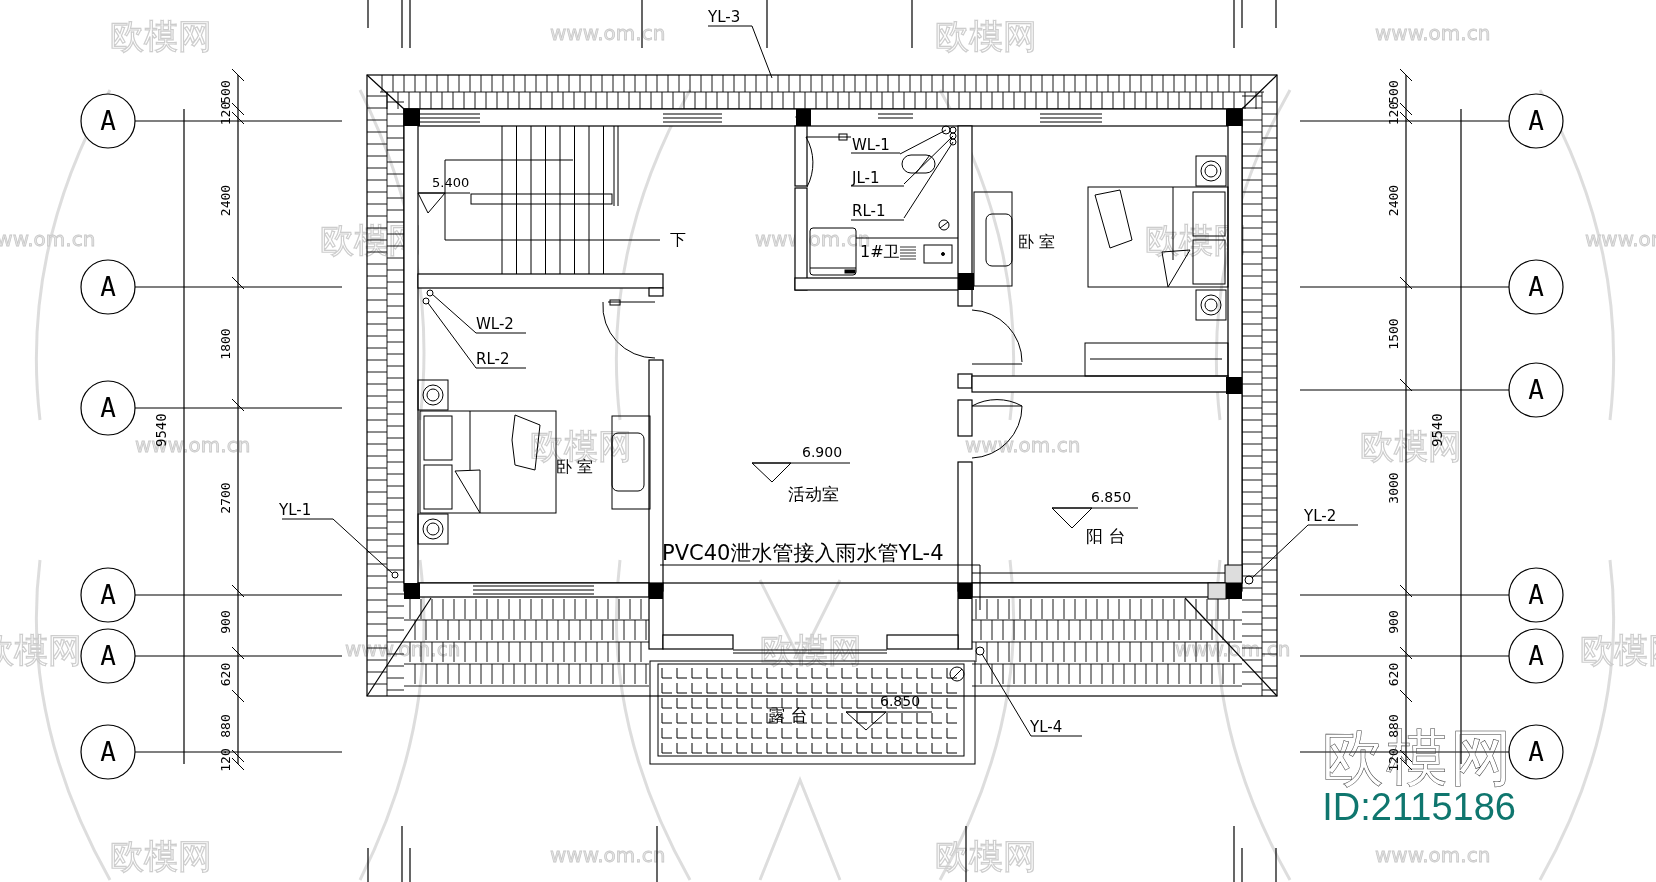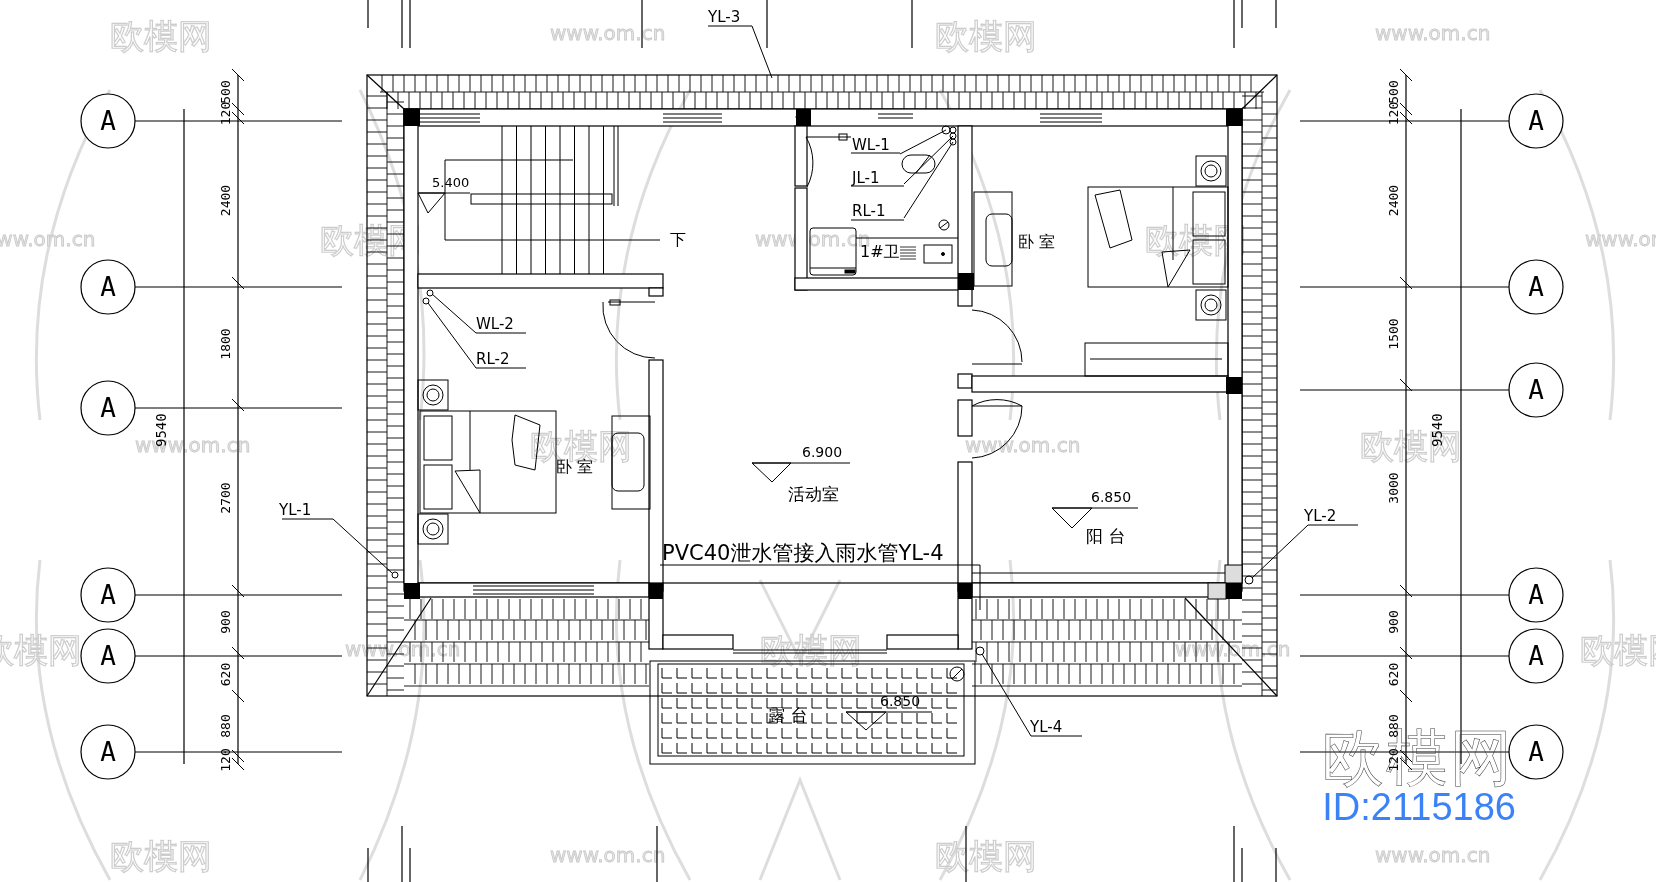--- a/index.html
+++ b/index.html
@@ -2,21 +2,21 @@
 <html><head>
 <meta charset="utf-8">
 <style>
   html, body { margin: 0; padding: 0; background: #ffffff; }
   body { width: 1656px; height: 882px; overflow: hidden; position: relative; font-family: "DejaVu Sans", sans-serif; }
   #canvas { position: absolute; left: 0; top: 0; width: 1656px; height: 882px; }
   svg text { font-family: "DejaVu Sans Mono", monospace; fill: #000; }
   .cad-text { font-family: "DejaVu Sans", sans-serif; }
   .wm { font-family: "DejaVu Sans", sans-serif; fill: none; stroke: #c8c8c8; stroke-width: 1.2; }
   .wm-url { font-family: "DejaVu Sans", sans-serif; fill: #e4e4e4; stroke: #c2c2c2; stroke-width: 0.8; }
-  .brand { position: absolute; right: 142px; color: #3b82f6; font-family: "Liberation Sans", sans-serif; }
+  .brand { position: absolute; right: 142px; color: #0f766e; font-family: "Liberation Sans", sans-serif; }
   #brand-name { top: 716px; font-size: 62px; letter-spacing: 2px; -webkit-text-stroke: 0.5px #3a3a3a; color: transparent; }
   #brand-id { top: 786px; font-size: 38px; right: 140px; }
 </style>
 </head>
 <body>
 
 <div id="canvas">
 <svg id="plan" width="1656" height="882" viewBox="0 0 1656 882" xmlns="http://www.w3.org/2000/svg">
 
   <g opacity="0.9">

